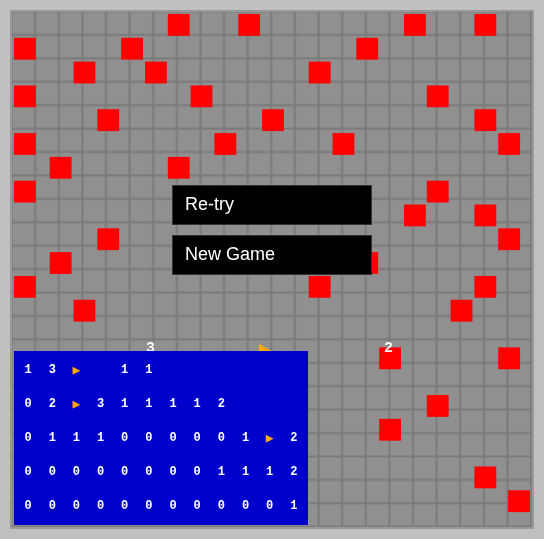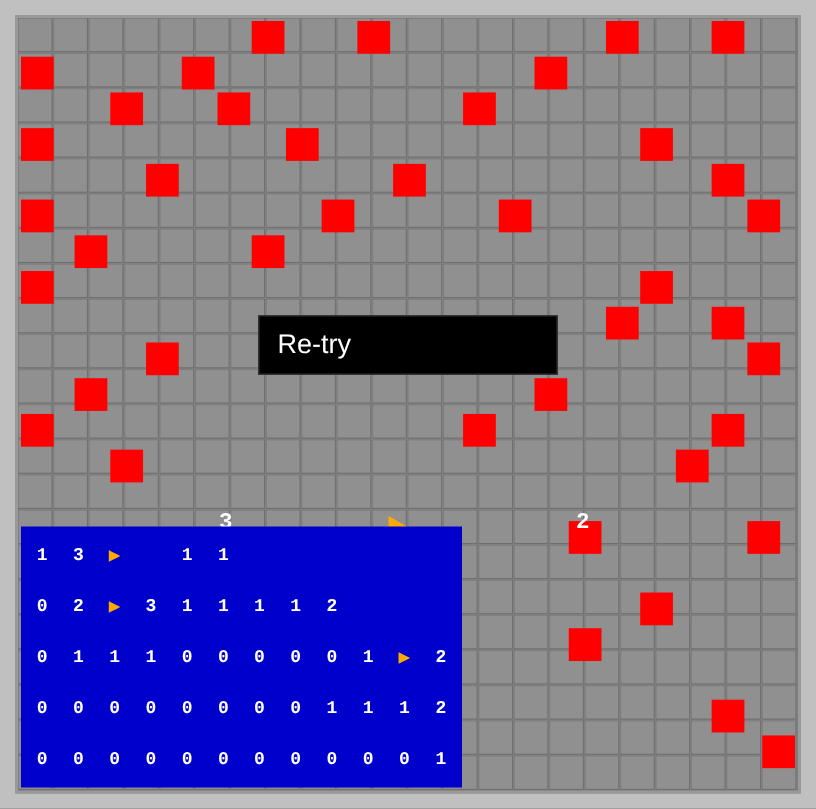--- a/index.html
+++ b/index.html
@@ -227,15 +227,16 @@
         <td style="color:white;font-size:12px;font-weight:bold;font-family:Courier New;text-align:center;padding:1px;">0</td>
         <td style="color:white;font-size:12px;font-weight:bold;font-family:Courier New;text-align:center;padding:1px;">1</td>
       </tr>
     </tbody>
       </table>
   </div>
 
   <div class="modal-overlay">
     <div class="modal-inner" style="margin-top:-80px;">
       <button class="menu-btn">Re-try</button>
+      <button class="menu-btn">New Game</button>
     </div>
   </div>
 </div>
 
 </body></html>

